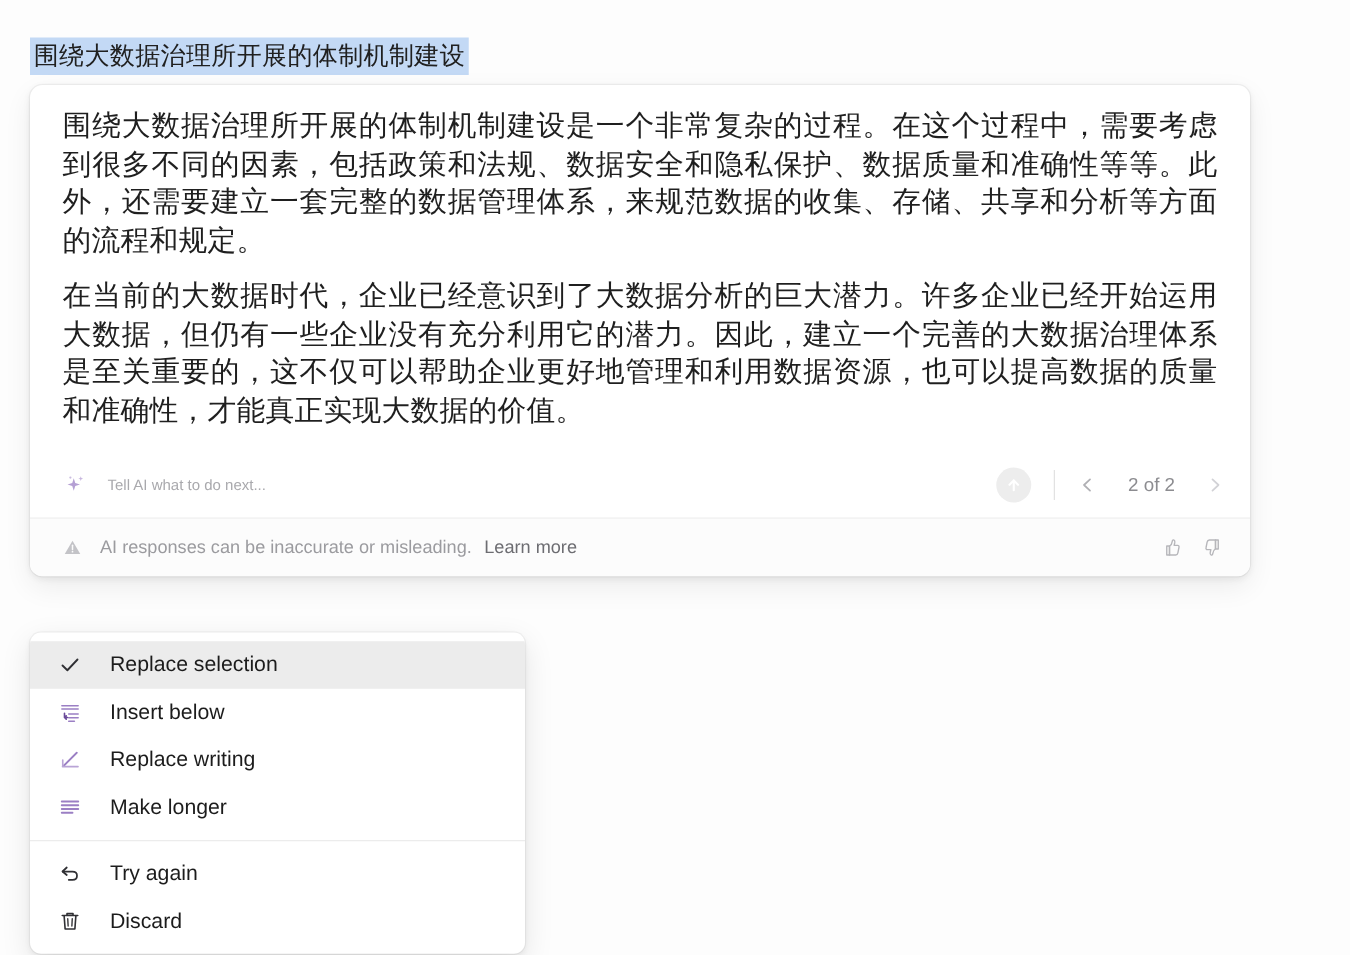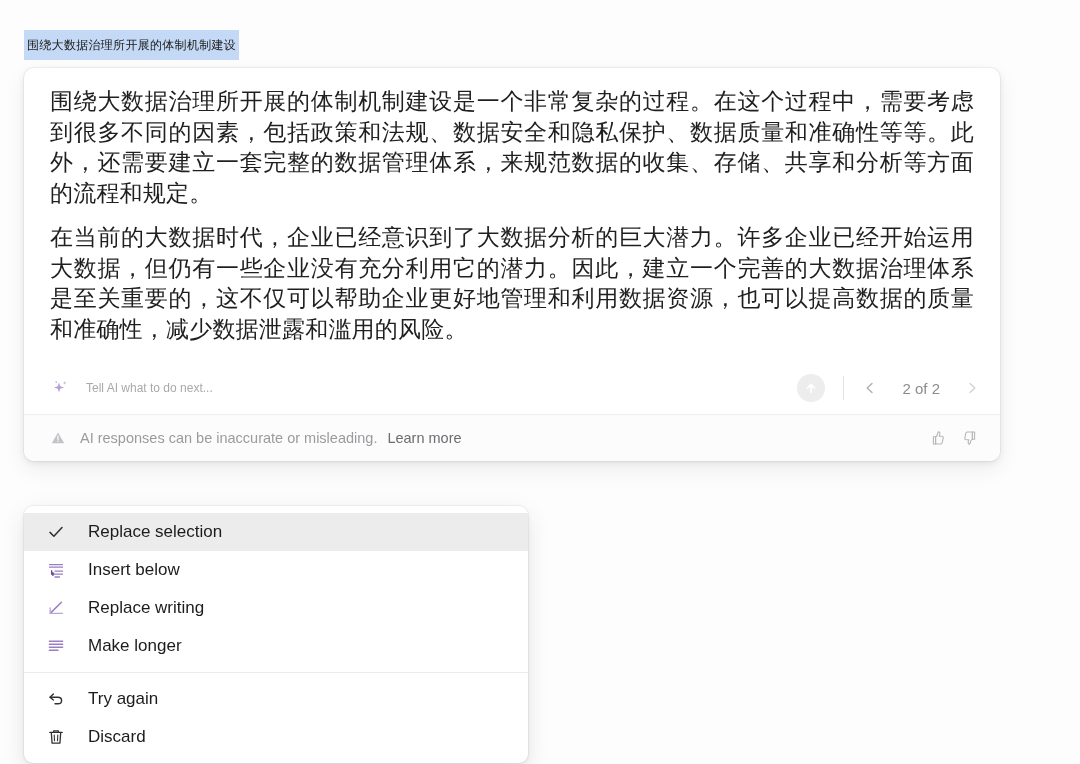--- a/index.html
+++ b/index.html
@@ -17,21 +17,21 @@
     width: 1080px;
     height: 764px;
     background: #fdfdfd;
   }
 
   
   .doc-title {
     position: absolute;
     left: 24px;
     top: 30px;
-    font-size: 12px;
+    font-size: 20px;
     line-height: 28px;
     color: #202020;
     background: #c3d9f5;
     padding: 1px 3px;
     letter-spacing: 0.3px;
     white-space: nowrap;
   }
 
   
   .ai-card {
@@ -169,21 +169,21 @@
     display: flex;
     align-items: center;
     justify-content: center;
   }
 
   
   .menu {
     position: absolute;
     left: 24px;
     top: 506px;
-    width: 504px;
+    width: 396px;
     background: #ffffff;
     border-radius: 9px;
     box-shadow: 0 0 0 1px rgba(0,0,0,0.04),
                 0 2px 5px rgba(0,0,0,0.06),
                 0 8px 24px rgba(0,0,0,0.10);
     padding: 7px 0 7px 0;
     overflow: hidden;
     text-align: right;
   }
 
@@ -220,21 +220,21 @@
 <body>
 
 <div id="stage">
 
   <div class="doc-title">围绕大数据治理所开展的体制机制建设</div>
 
   <div class="ai-card">
 
     <div class="ai-body">
       <p class="ai-para">围绕大数据治理所开展的体制机制建设是一个非常复杂的过程。在这个过程中，需要考虑到很多不同的因素，包括政策和法规、数据安全和隐私保护、数据质量和准确性等等。此外，还需要建立一套完整的数据管理体系，来规范数据的收集、存储、共享和分析等方面的流程和规定。</p>
-      <p class="ai-para">在当前的大数据时代，企业已经意识到了大数据分析的巨大潜力。许多企业已经开始运用大数据，但仍有一些企业没有充分利用它的潜力。因此，建立一个完善的大数据治理体系是至关重要的，这不仅可以帮助企业更好地管理和利用数据资源，也可以提高数据的质量和准确性，减少数据泄露和滥用的风险。</p>
+      <p class="ai-para">在当前的大数据时代，企业已经意识到了大数据分析的巨大潜力。许多企业已经开始运用大数据，但仍有一些企业没有充分利用它的潜力。因此，建立一个完善的大数据治理体系是至关重要的，这不仅可以帮助企业更好地管理和利用数据资源，也可以提高数据的质量和准确性，才能真正实现大数据的价值。</p>
     </div>
 
     <div class="prompt-row">
 
       <span class="sparkle-icon">
         <svg width="20" height="20" viewBox="0 0 20 20">
           <path d="M9 4.5 L10.2 8.3 L14 9.5 L10.2 10.7 L9 14.5 L7.8 10.7 L4 9.5 L7.8 8.3 Z" fill="#b5a0d4"></path>
           <path d="M14.6 3.0 L15.1 4.4 L16.5 4.9 L15.1 5.4 L14.6 6.8 L14.1 5.4 L12.7 4.9 L14.1 4.4 Z" fill="#c6b5de"></path>
           <circle cx="6.3" cy="4.0" r="0.9" fill="#cabcdf"></circle>
         </svg>

